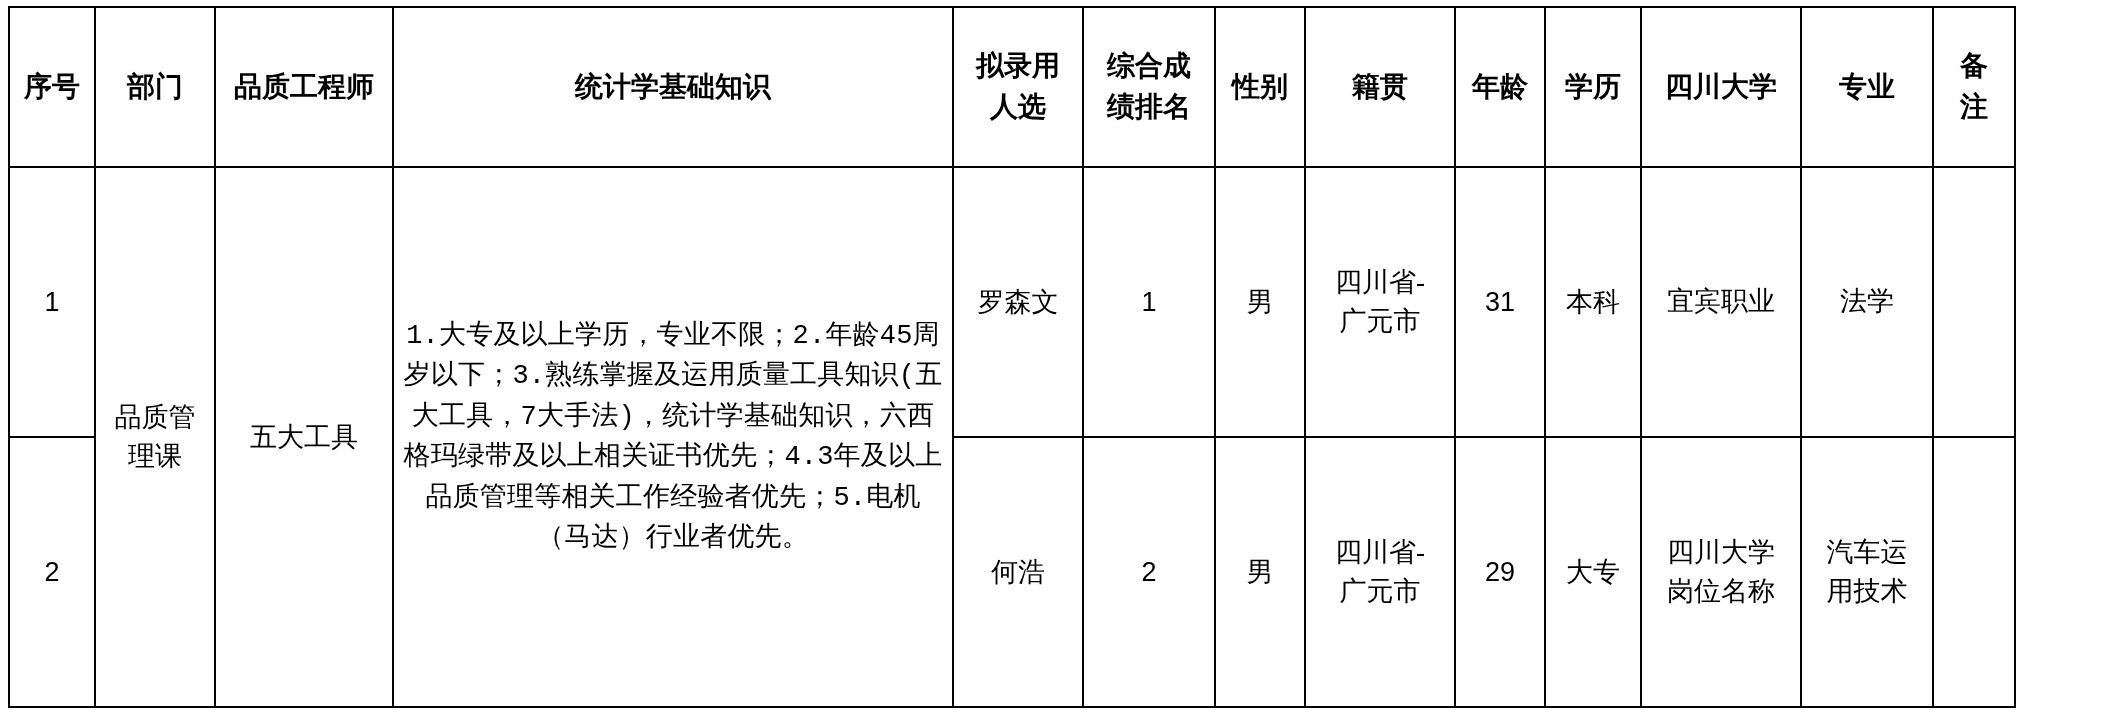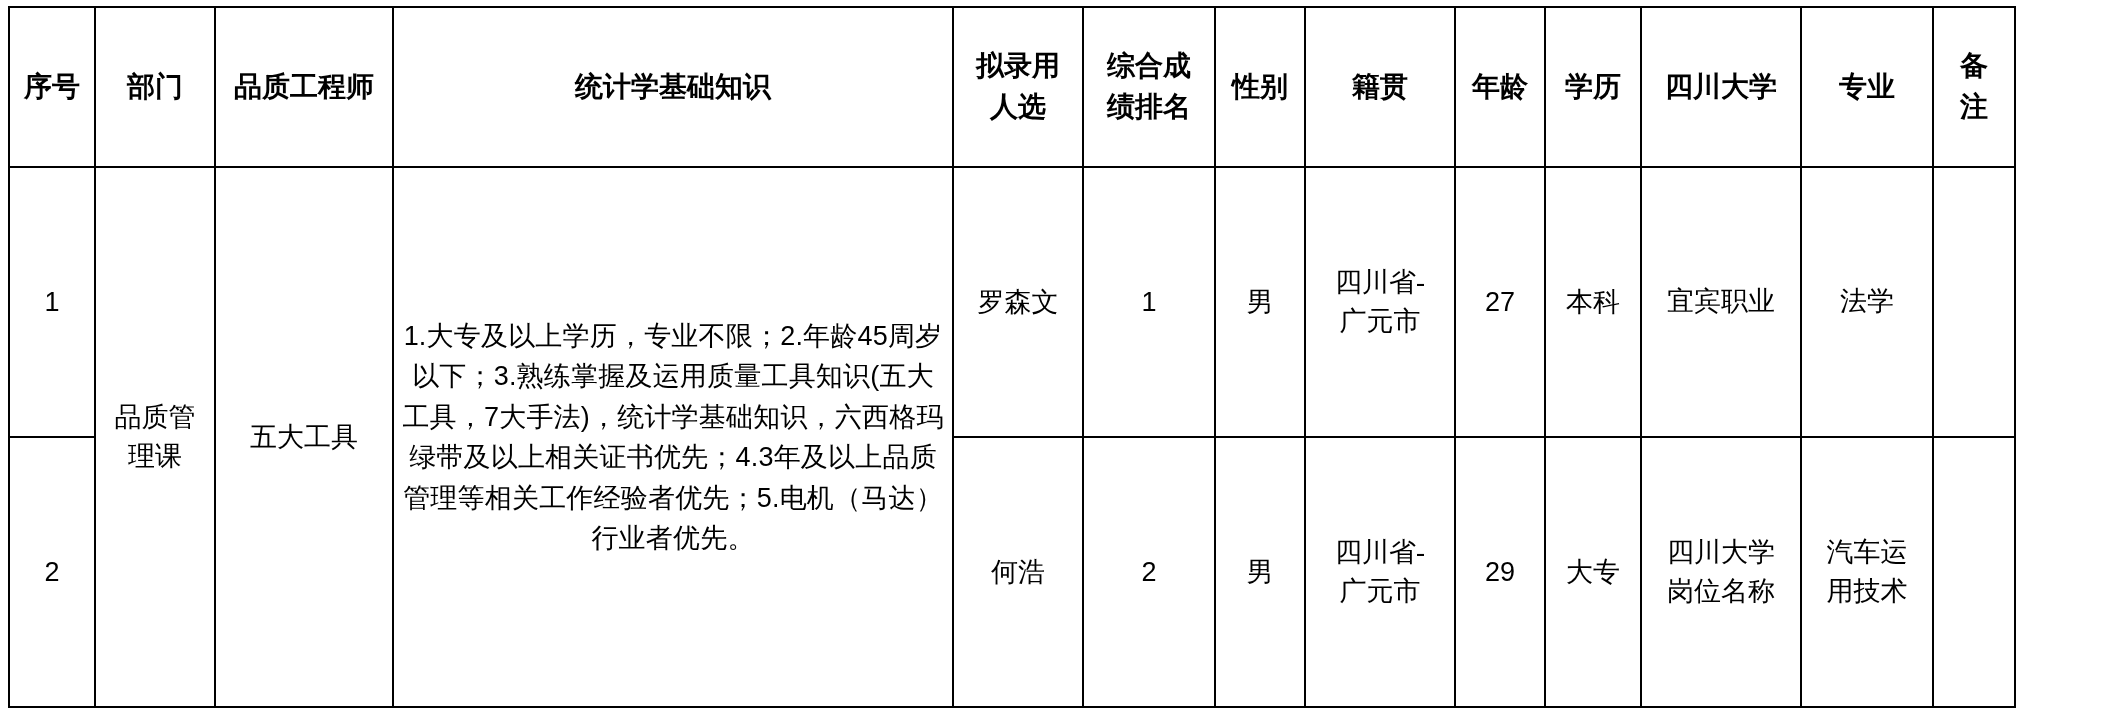--- a/index.html
+++ b/index.html
@@ -43,20 +43,21 @@
     font-size: 27px;
     font-weight: normal;
     line-height: 1.5;
   }
   .cell-req {
     text-align: left;
     font-size: 27px;
     line-height: 2.0;
     padding: 8px 14px;
     letter-spacing: 0.2px;
+    font-family: Liberation Mono, monospace;
   }
   .cell-tall {
     height: 270px;
   }
   .col-seq      { width: 86px; }
   .col-dept     { width: 120px; }
   .col-post     { width: 178px; }
   .col-req      { width: 560px; }
   .col-cand     { width: 130px; }
   .col-rank     { width: 132px; }
@@ -129,21 +130,21 @@
         </td>
         <td rowspan="2">五大工具</td>
         <td rowspan="2" class="cell-req">1.大专及以上学历，专业不限；2.年龄45周岁以下；3.熟练掌握及运用质量工具知识(五大工具，7大手法)，统计学基础知识，六西格玛绿带及以上相关证书优先；4.3年及以上品质管理等相关工作经验者优先；5.电机（马达）行业者优先。</td>
         <td class="cell-tall">罗森文</td>
         <td>1</td>
         <td>男</td>
         <td>
           <span class="stack two-line">四川省-</span>
           <span class="stack two-line">广元市</span>
         </td>
-        <td>27</td>
+        <td>31</td>
         <td>本科</td>
         <td>
           <span class="stack two-line">宜宾职业</span>
           <span class="stack two-line"></span>
         </td>
         <td>
           <span class="stack two-line">法学</span>
           <span class="stack two-line"></span>
         </td>
         <td></td>

